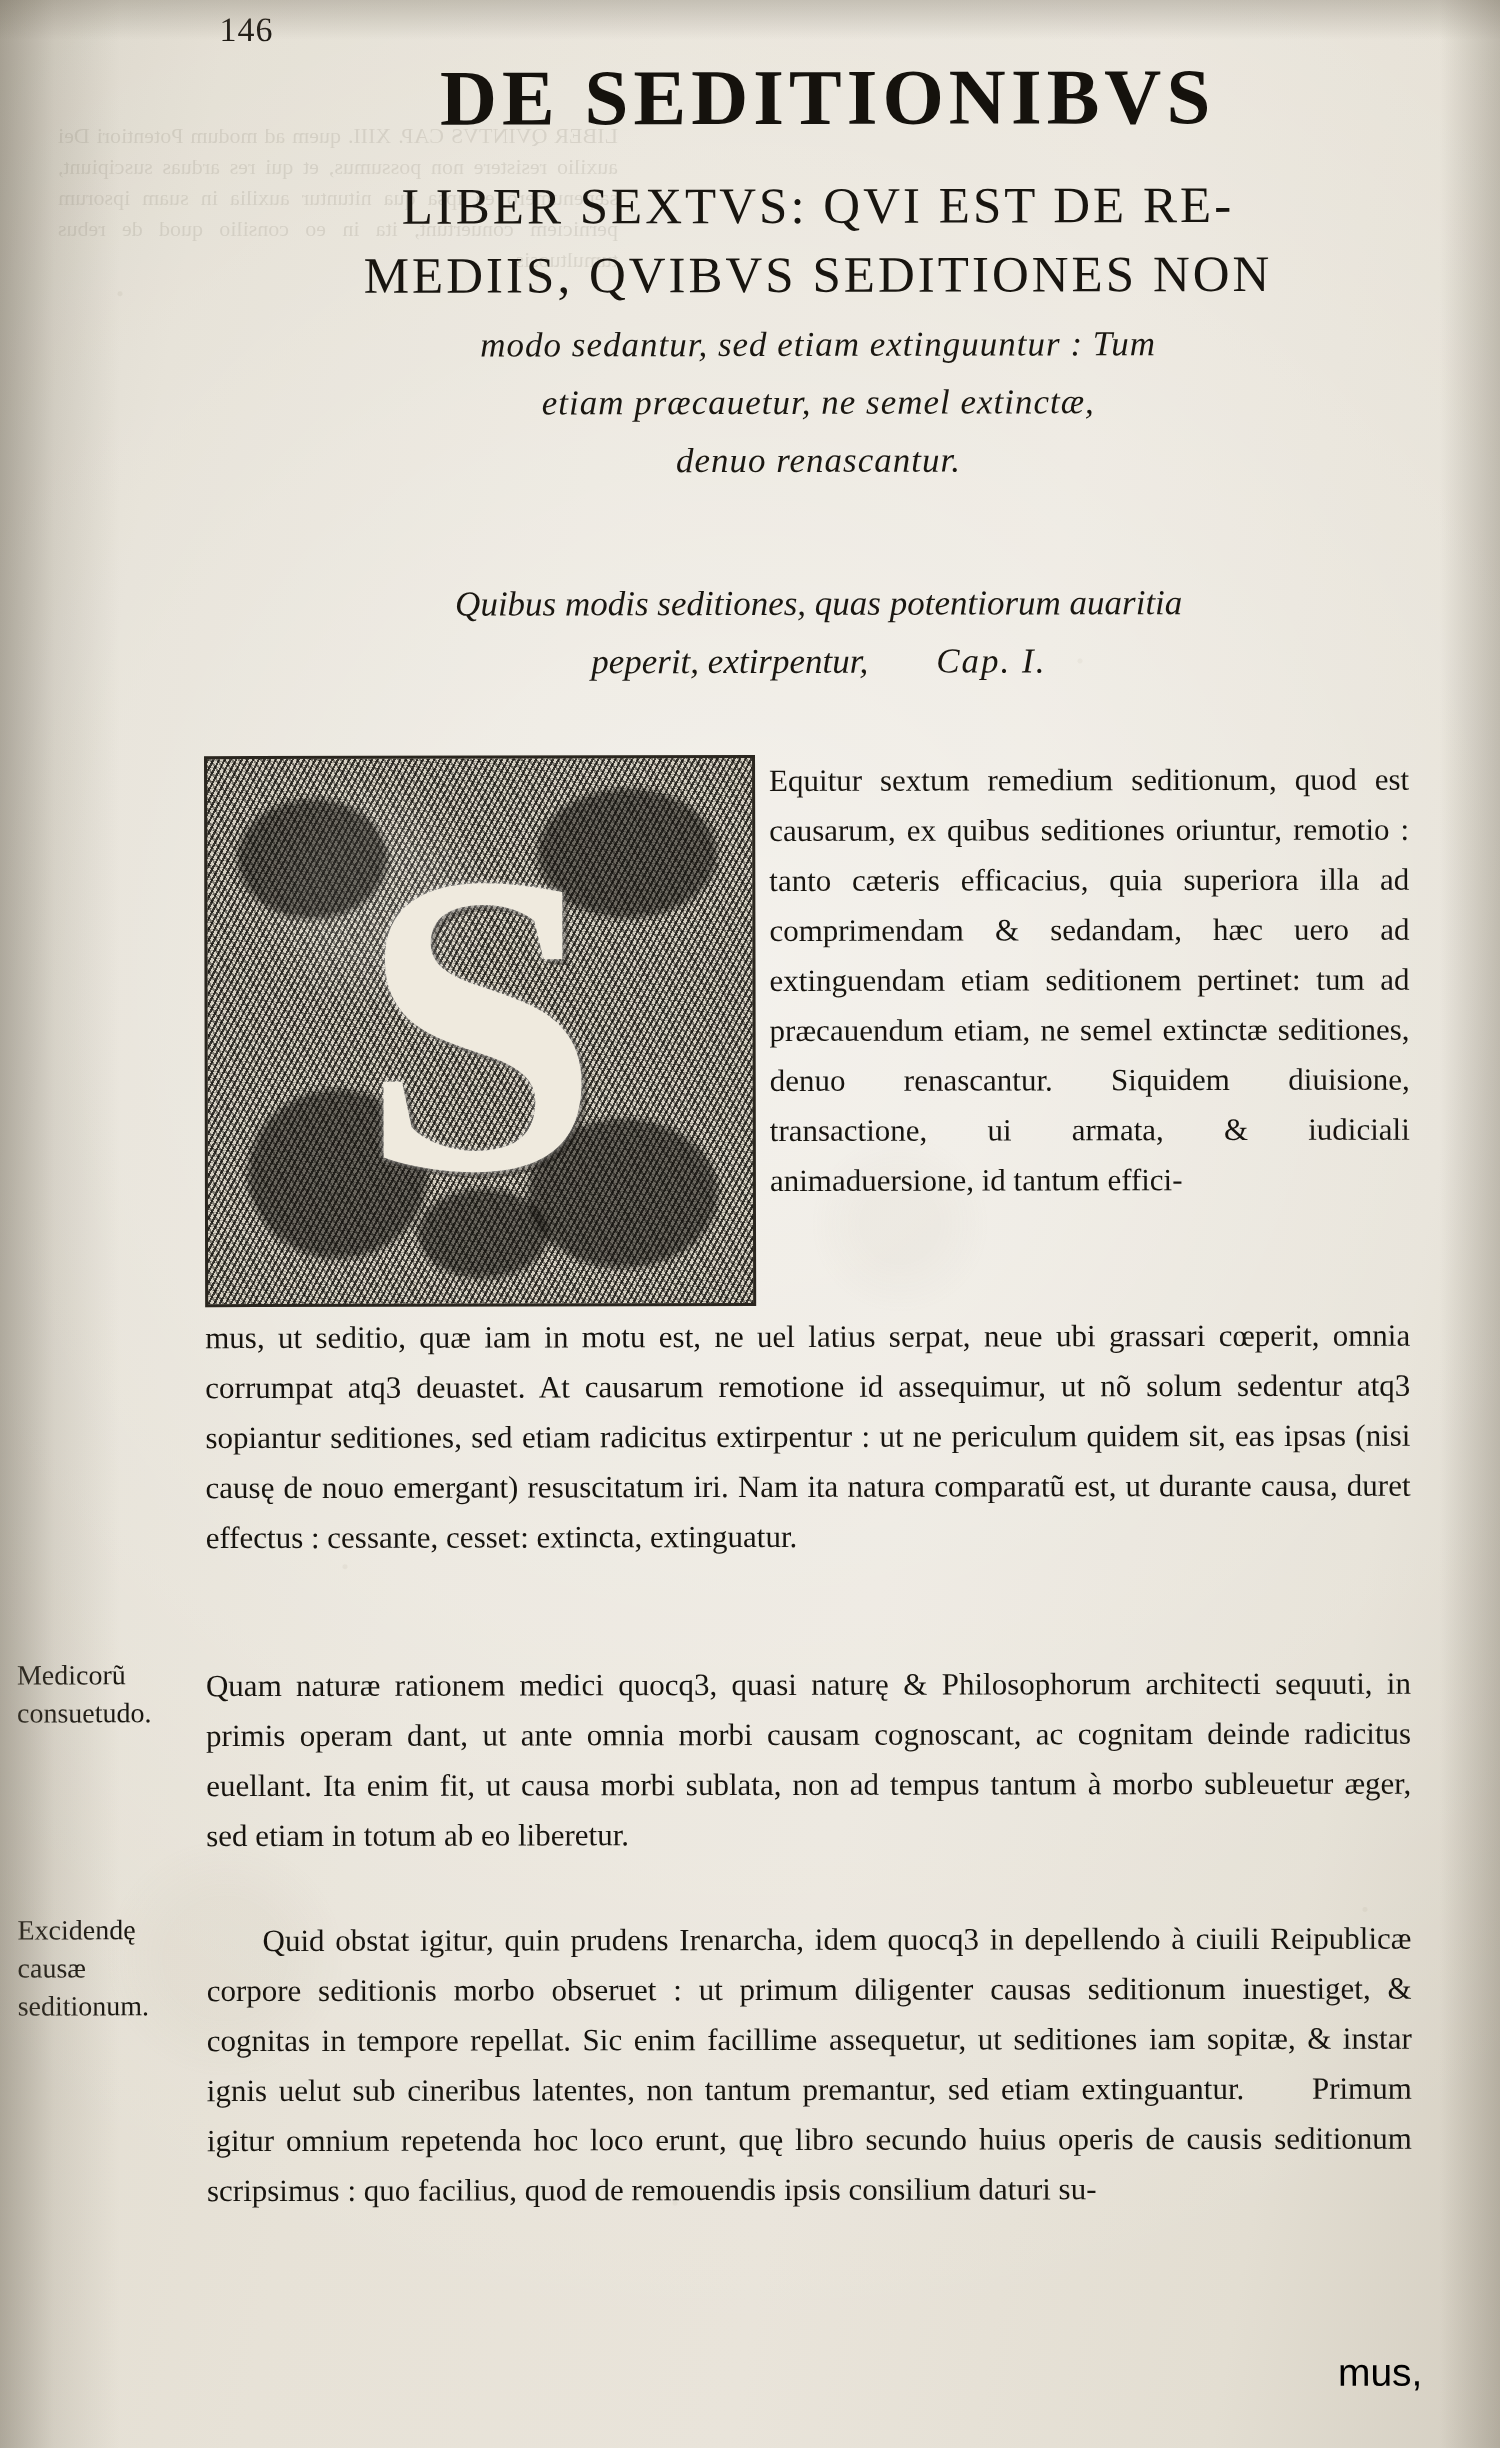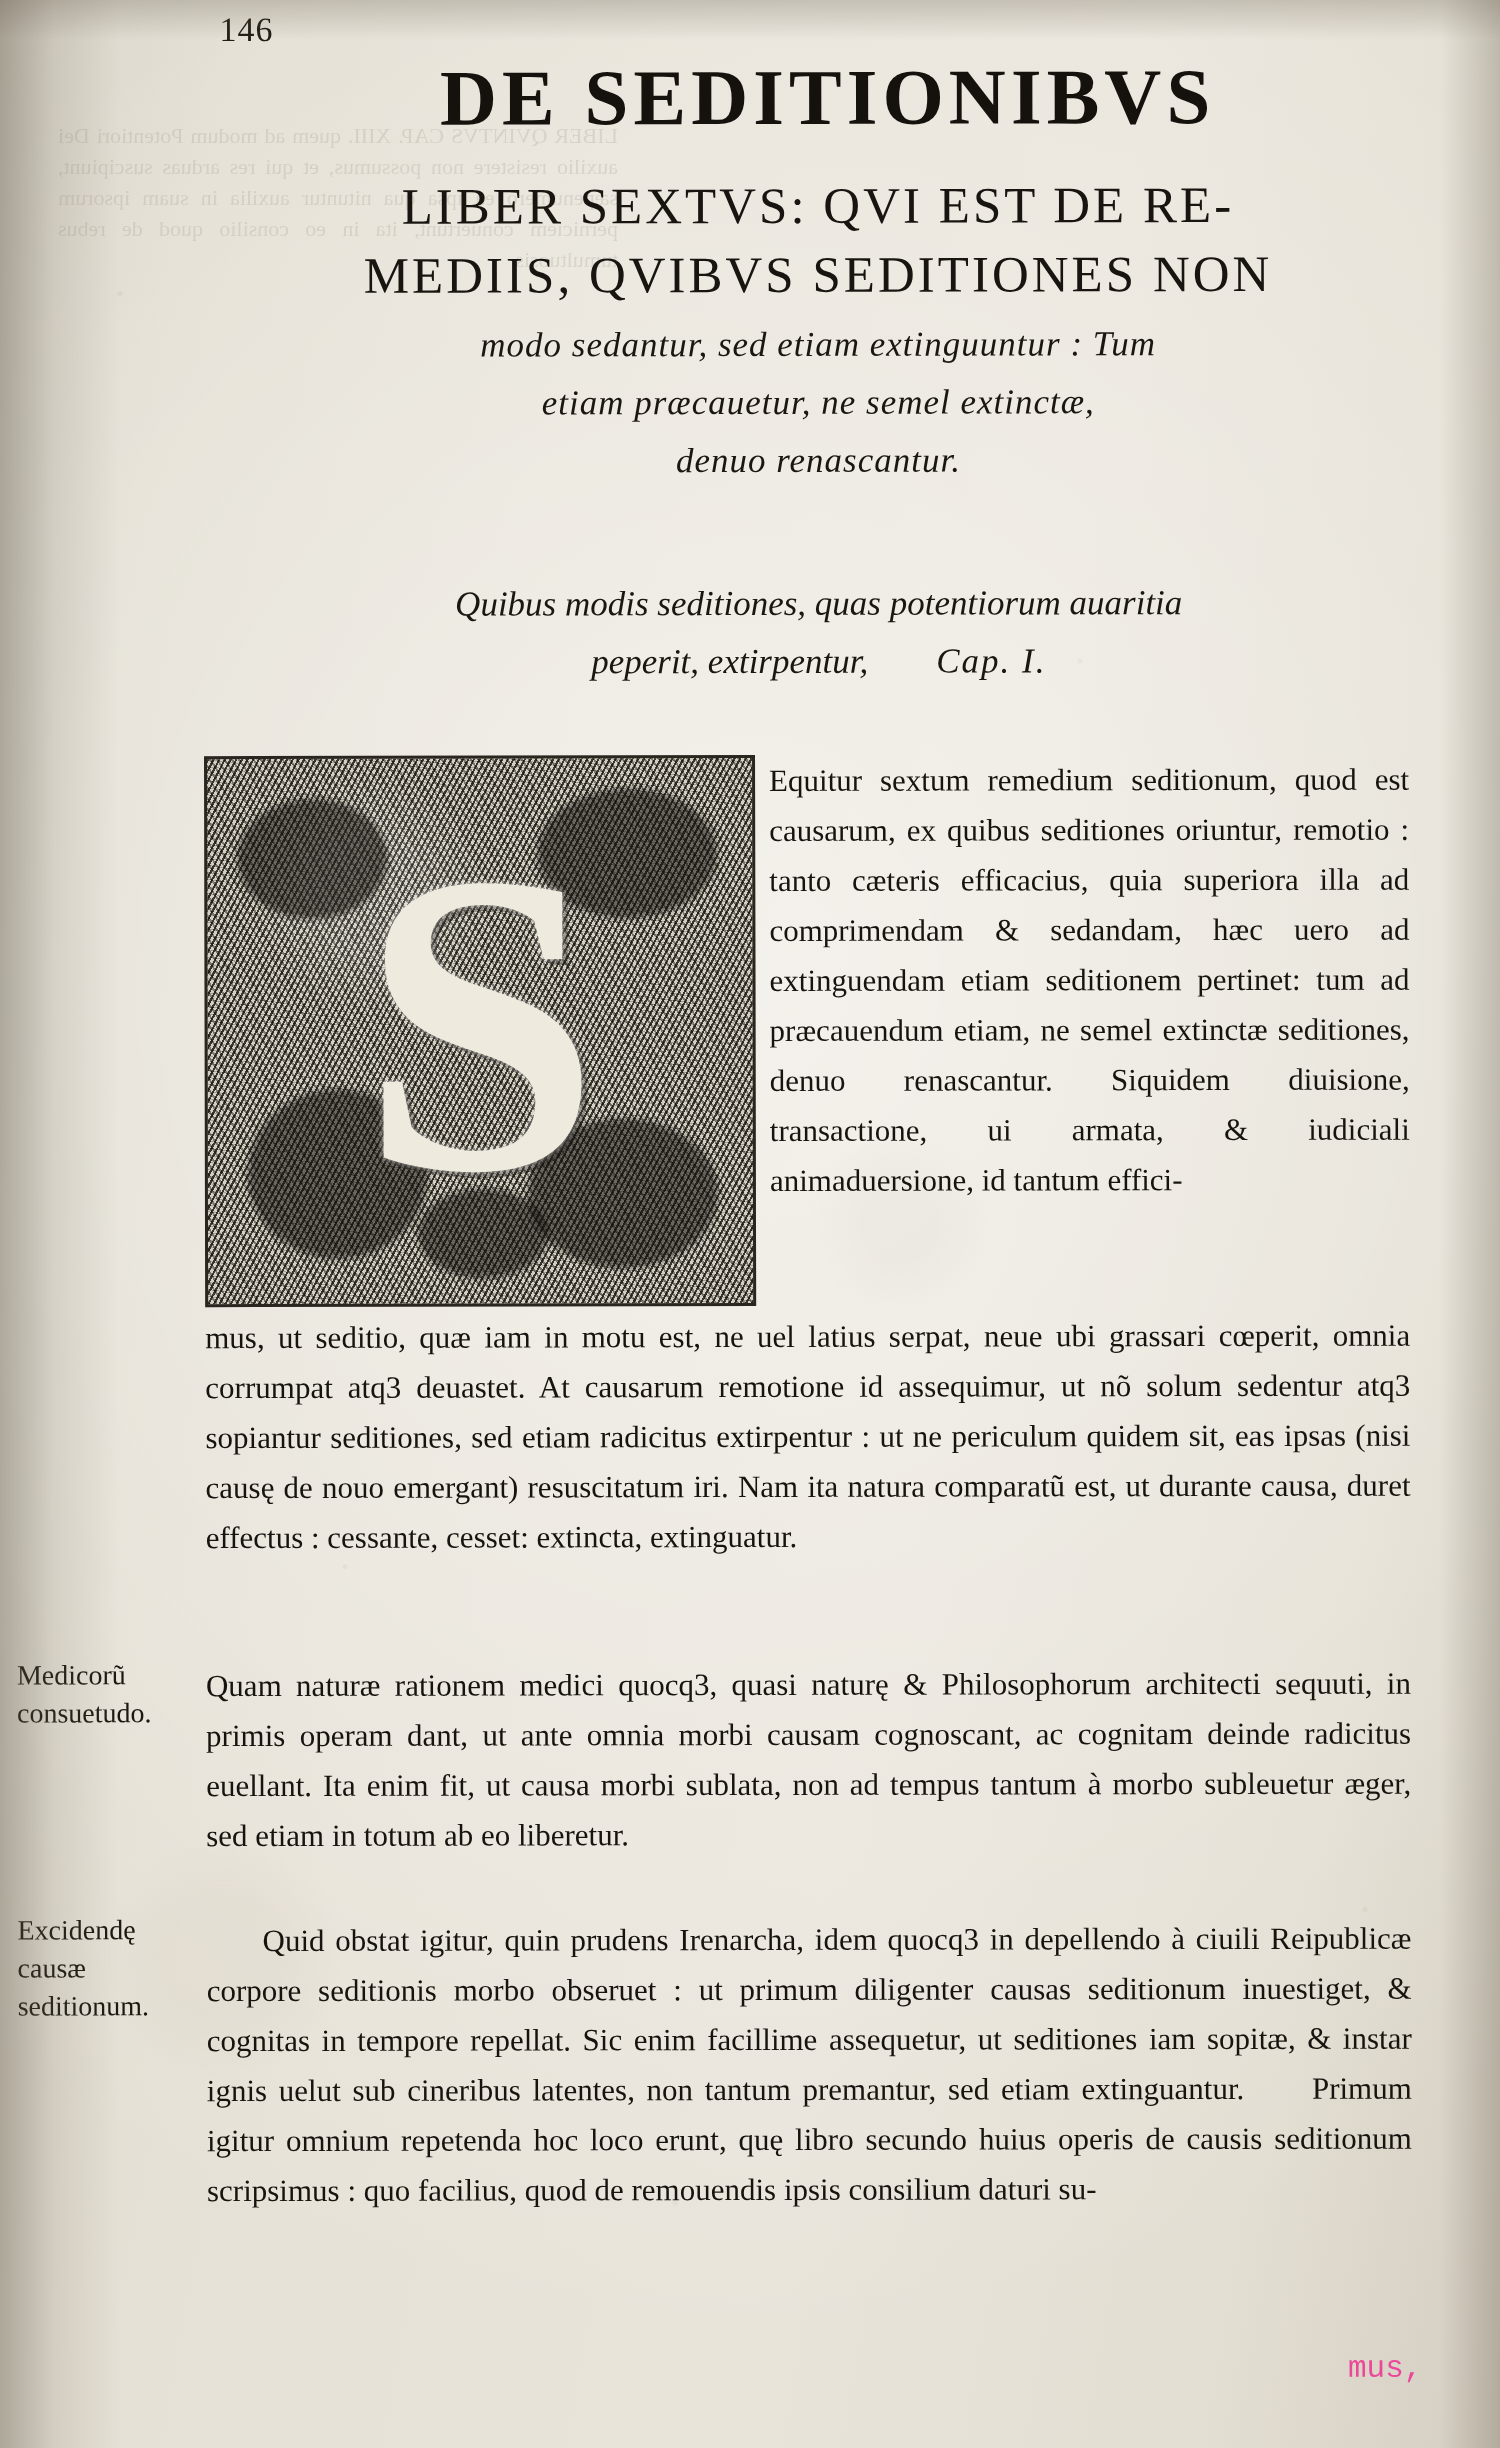--- a/index.html
+++ b/index.html
@@ -248,23 +248,23 @@
     color: #1b1812;
     text-align: left;
   }
   .mg-1 { top: 1655px; }
   .mg-2 { top: 1910px; }
 
   .catchword {
     position: absolute;
     right: 80px;
     top: 2352px;
-    font-family: Liberation Mono, monospace;
-    font-size: 31px;
-    color: #ec4899;
+    font-family: Liberation Sans, sans-serif;
+    font-size: 39px;
+    color: #000000;
   }
 
   
   #content { transform: rotate(-0.12deg); }
 </style>
 </head>
 <body>
 
 <div id="page"></div>
 <div id="grain"></div>

